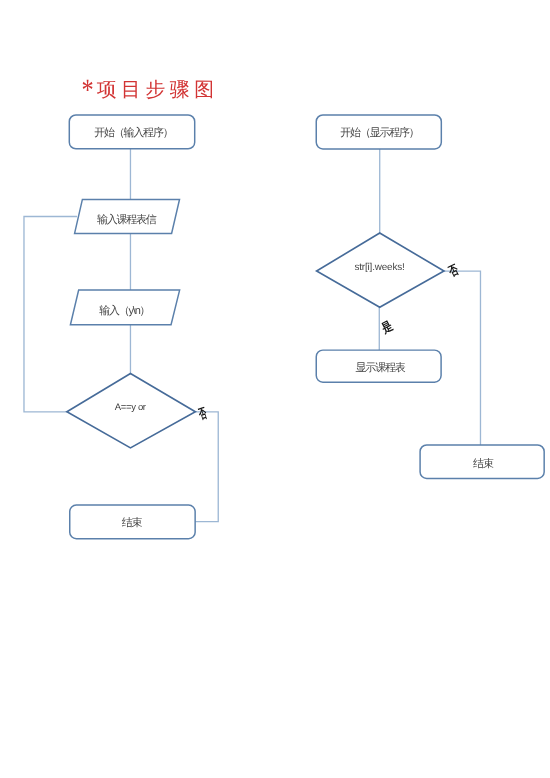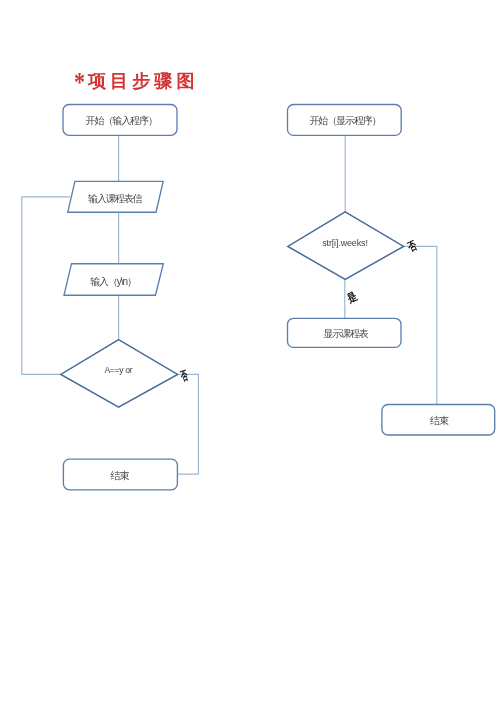--- a/index.html
+++ b/index.html
@@ -3,21 +3,21 @@
 <meta charset="utf-8">
 <title>项目步骤图</title>
 <style>
   html,body{margin:0;padding:0;background:#ffffff;}
   body{width:500px;height:707px;position:relative;overflow:hidden;
        font-family:"Liberation Sans",sans-serif;
        -webkit-font-smoothing:antialiased;}
   #page{position:absolute;inset:0;background:#fff;}
 
   #title{position:absolute;left:73.5px;top:69.7px;color:#d23434;
-         font-family:"Liberation Serif",serif;font-weight:700;
+         font-family:"Liberation Serif",serif;font-weight:400;
          font-size:18px;line-height:22px;white-space:nowrap;}
   #title-mark{font-size:26px;line-height:18px;position:relative;top:3.3px;left:-0.3px;
               letter-spacing:1.4px;display:inline-block;vertical-align:baseline;
               transform:scale(0.85,1.08);transform-origin:46% 58%;}
   #title-text{font-size:18px;letter-spacing:4.15px;}
 
   svg.fc{position:absolute;left:0;top:0;width:500px;height:707px;}
 
   .shape{fill:#ffffff;stroke:#5b80ab;stroke-width:1.35;}
   .shape.decision{stroke:#466b99;stroke-width:1.5;}

